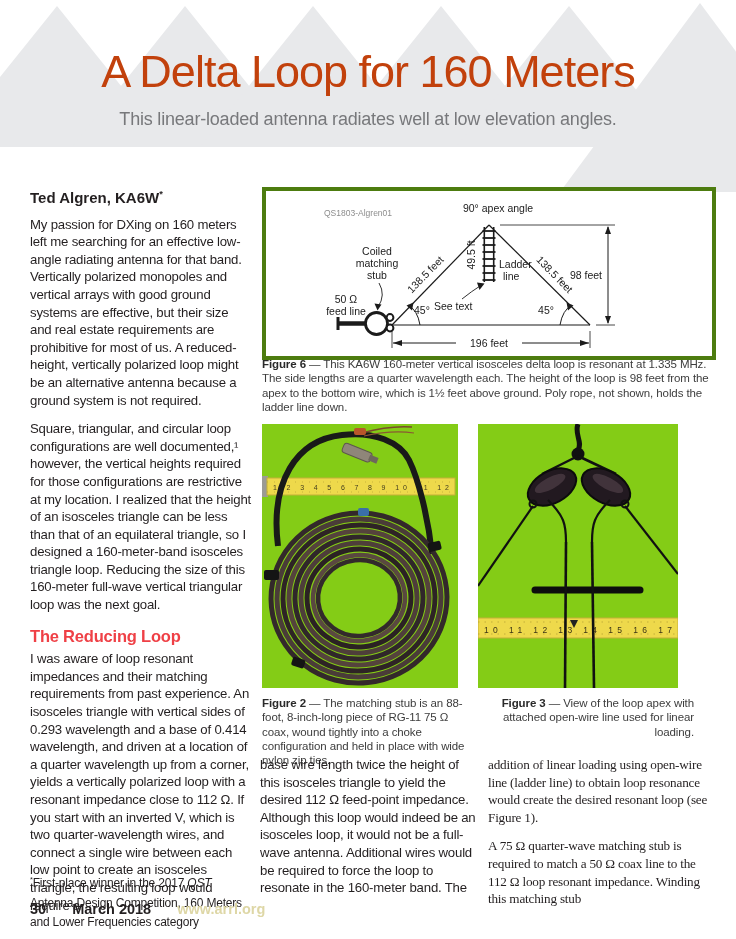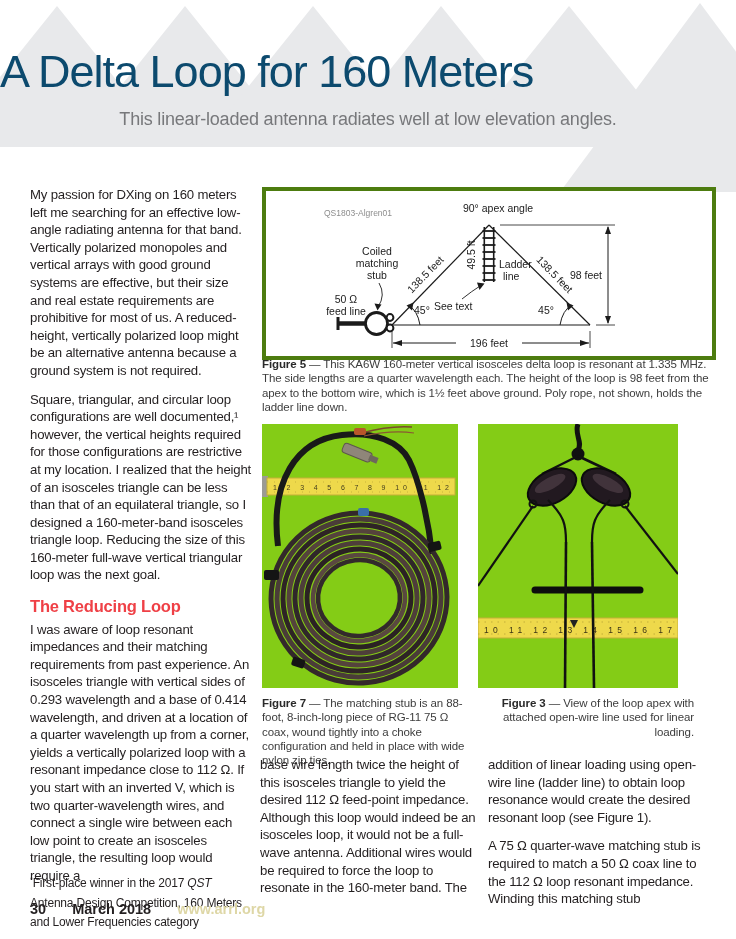--- a/index.html
+++ b/index.html
@@ -1,20 +1,20 @@
 <!DOCTYPE html>
 <html><head>
 <meta charset="utf-8">
 <style>
   html,body{margin:0;padding:0;background:#fff;}
   .page{position:relative;width:736px;height:939px;background:#ffffff;overflow:hidden;
         font-family:"Liberation Sans",sans-serif;color:#231f20;}
   .tri-svg{position:absolute;top:0;left:0;}
-  .title{position:absolute;top:46px;left:0;width:736px;
-         color:#0c4a6e;font-size:45px;font-weight:400;letter-spacing:-1px;}
+  .title{position:absolute;top:46px;left:0;width:736px;text-align:center;
+         color:#c2410c;font-size:45px;font-weight:400;letter-spacing:-1px;}
   .subtitle{position:absolute;top:109px;left:0;width:736px;text-align:center;
             color:#77787b;font-size:18px;letter-spacing:-0.2px;}
   .col{position:absolute;font-size:13.2px;line-height:17.6px;letter-spacing:-0.2px;}
   .col p{margin:0 0 11px 0;}
   .author{font-size:15px;font-weight:bold;margin:0 0 9px 0;letter-spacing:0;}
   .sect-head{color:#ef4046;font-size:16.5px;font-weight:bold;margin:14px 0 5px 0;letter-spacing:-0.2px;}
   .footnote{position:absolute;left:30px;top:870px;width:212px;font-size:12px;
             font-weight:normal;line-height:19.5px;letter-spacing:-0.2px;}
   .footer{position:absolute;left:30px;top:901px;width:600px;font-size:14.5px;font-weight:bold;}
   .footer .pgnum{margin-right:22px;text-align:right;}
@@ -24,21 +24,21 @@
             border:4px solid #4d7c0f;background:#fff;}
   .caption{position:absolute;font-size:11.5px;line-height:14.3px;color:#3d3d3d;letter-spacing:-0.1px;}
   .cap1{left:262px;top:357px;width:448px;}
   .cap2{left:262px;top:696px;width:212px;}
   .cap3{left:488px;top:696px;width:206px;text-align:right;}
   .caption b{color:#2a2a2a;}
   .photo{position:absolute;background:#84cc16;text-decoration:underline;}
   .fig2{left:262px;top:424px;width:196px;height:264px;}
   .fig3{left:478px;top:424px;width:200px;height:264px;}
   .col2-cont{left:260px;top:756px;width:221px;}
-  .col3-cont{left:488px;top:756px;width:222px;}
+  .col3-cont{left:488px;top:756px;width:222px;font-family:Liberation Serif, serif;}
   svg text{font-family:"Liberation Sans",sans-serif;}
   .dtext{font-size:10.5px;fill:#1b1b1b;}
   .dsmall{font-size:8.5px;fill:#8d8d8d;}
   sup{font-size:0.62em;}
 </style>
 </head>
 <body>
 
 <div class="page">
 
@@ -48,20 +48,21 @@
     <polygon points="200,147 313,6 426,147" fill="#e8e9eb"></polygon>
     <polygon points="328,147 441,6 554,147" fill="#e8e9eb"></polygon>
     <polygon points="456,147 569,6 682,147" fill="#e8e9eb"></polygon>
     <polygon points="560,192 700,3 840,192" fill="#e8e9eb"></polygon>
   </svg>
 
   <div class="title">A Delta Loop for 160 Meters</div>
   <div class="subtitle">This linear-loaded antenna radiates well at low elevation angles.</div>
 
   <div class="col" style="left:30px;top:186px;width:222px;">
+    <div class="author"><span>Ted Algren, KA6W</span><sup>*</sup></div>
     <p>My passion for DXing on 160 meters left me searching for an effective low-angle radiating antenna for that band. Vertically polarized monopoles and vertical arrays with good ground systems are effective, but their size and real estate requirements are prohibitive for most of us. A reduced-height, vertically polarized loop might be an alternative antenna because a ground system is not required.</p>
     <p>Square, triangular, and circular loop configurations are well documented,¹ however, the vertical heights required for those configurations are restrictive at my location. I realized that the height of an isosceles triangle can be less than that of an equilateral triangle, so I designed a 160-meter-band isosceles triangle loop. Reducing the size of this 160-meter full-wave vertical triangular loop was the next goal.</p>
     <div class="sect-head">The Reducing Loop</div>
     <p>I was aware of loop resonant impedances and their matching requirements from past experience. An isosceles triangle with vertical sides of 0.293 wavelength and a base of 0.414 wavelength, and driven at a location of a quarter wavelength up from a corner, yields a vertically polarized loop with a resonant impedance close to 112 Ω. If you start with an inverted V, which is two quarter-wavelength wires, and connect a single wire between each low point to create an isosceles triangle, the resulting loop would require a</p>
   </div>
 
   <div class="fig1-box">
     <svg width="446" height="164" viewBox="0 0 446 164">
 
       <line x1="126" y1="134" x2="223" y2="34" stroke="#1b1b1b" stroke-width="1.2"></line>
@@ -130,21 +131,21 @@
       <text x="223" y="156" text-anchor="middle" class="dtext">196 feet</text>
       <text x="111" y="64" text-anchor="middle" class="dtext">Coiled</text>
       <text x="111" y="76" text-anchor="middle" class="dtext">matching</text>
       <text x="111" y="88" text-anchor="middle" class="dtext">stub</text>
       <text x="80" y="112" text-anchor="middle" class="dtext">50 Ω</text>
       <text x="80" y="124" text-anchor="middle" class="dtext">feed line</text>
     </svg>
   </div>
 
   <div class="caption cap1">
-    <b>Figure 5</b>
+    <b>Figure 6</b>
     <span>— This KA6W 160-meter vertical isosceles delta loop is resonant at 1.335 MHz. The side lengths are a quarter wavelength each. The height of the loop is 98 feet from the apex to the bottom wire, which is 1½ feet above ground. Poly rope, not shown, holds the ladder line down.</span>
   </div>
 
   <div class="photo fig2">
     <svg width="196" height="264" viewBox="0 0 196 264">
 
       <g>
         <rect x="0" y="52" width="6" height="21" fill="#9b9b94"></rect>
         <rect x="5" y="54" width="188" height="17" fill="#eed94b" stroke="#c4af38" stroke-width="1"></rect>
         <line x1="5" y1="58" x2="193" y2="58" stroke="#b7a436" stroke-width="0.7" stroke-dasharray="1,6"></line>
@@ -213,21 +214,21 @@
         <polygon points="92,196 100,196 96,204" fill="#222222"></polygon>
         <text x="100" y="209" text-anchor="middle" font-size="8.5" fill="#3a3416" textLength="188">10 11 12 13 14 15 16 17</text>
       </g>
 
       <line x1="88" y1="118" x2="87" y2="264" stroke="#111111" stroke-width="2.6"></line>
       <line x1="114" y1="118" x2="116" y2="264" stroke="#111111" stroke-width="2.6"></line>
     </svg>
   </div>
 
   <div class="caption cap2">
-    <b>Figure 7</b>
+    <b>Figure 2</b>
     <span>— The matching stub is an 88-foot, 8-inch-long piece of RG-11 75 Ω coax, wound tightly into a choke configuration and held in place with wide nylon zip ties.</span>
   </div>
   <div class="caption cap3">
     <b>Figure 3</b>
     <span>— View of the loop apex with attached open-wire line used for linear loading.</span>
   </div>
 
   <div class="col col2-cont">
     <p>base wire length twice the height of this isosceles triangle to yield the desired 112 Ω feed-point impedance. Although this loop would indeed be an isosceles loop, it would not be a full-wave antenna. Additional wires would be required to force the loop to resonate in the 160-meter band. The</p>
   </div>

